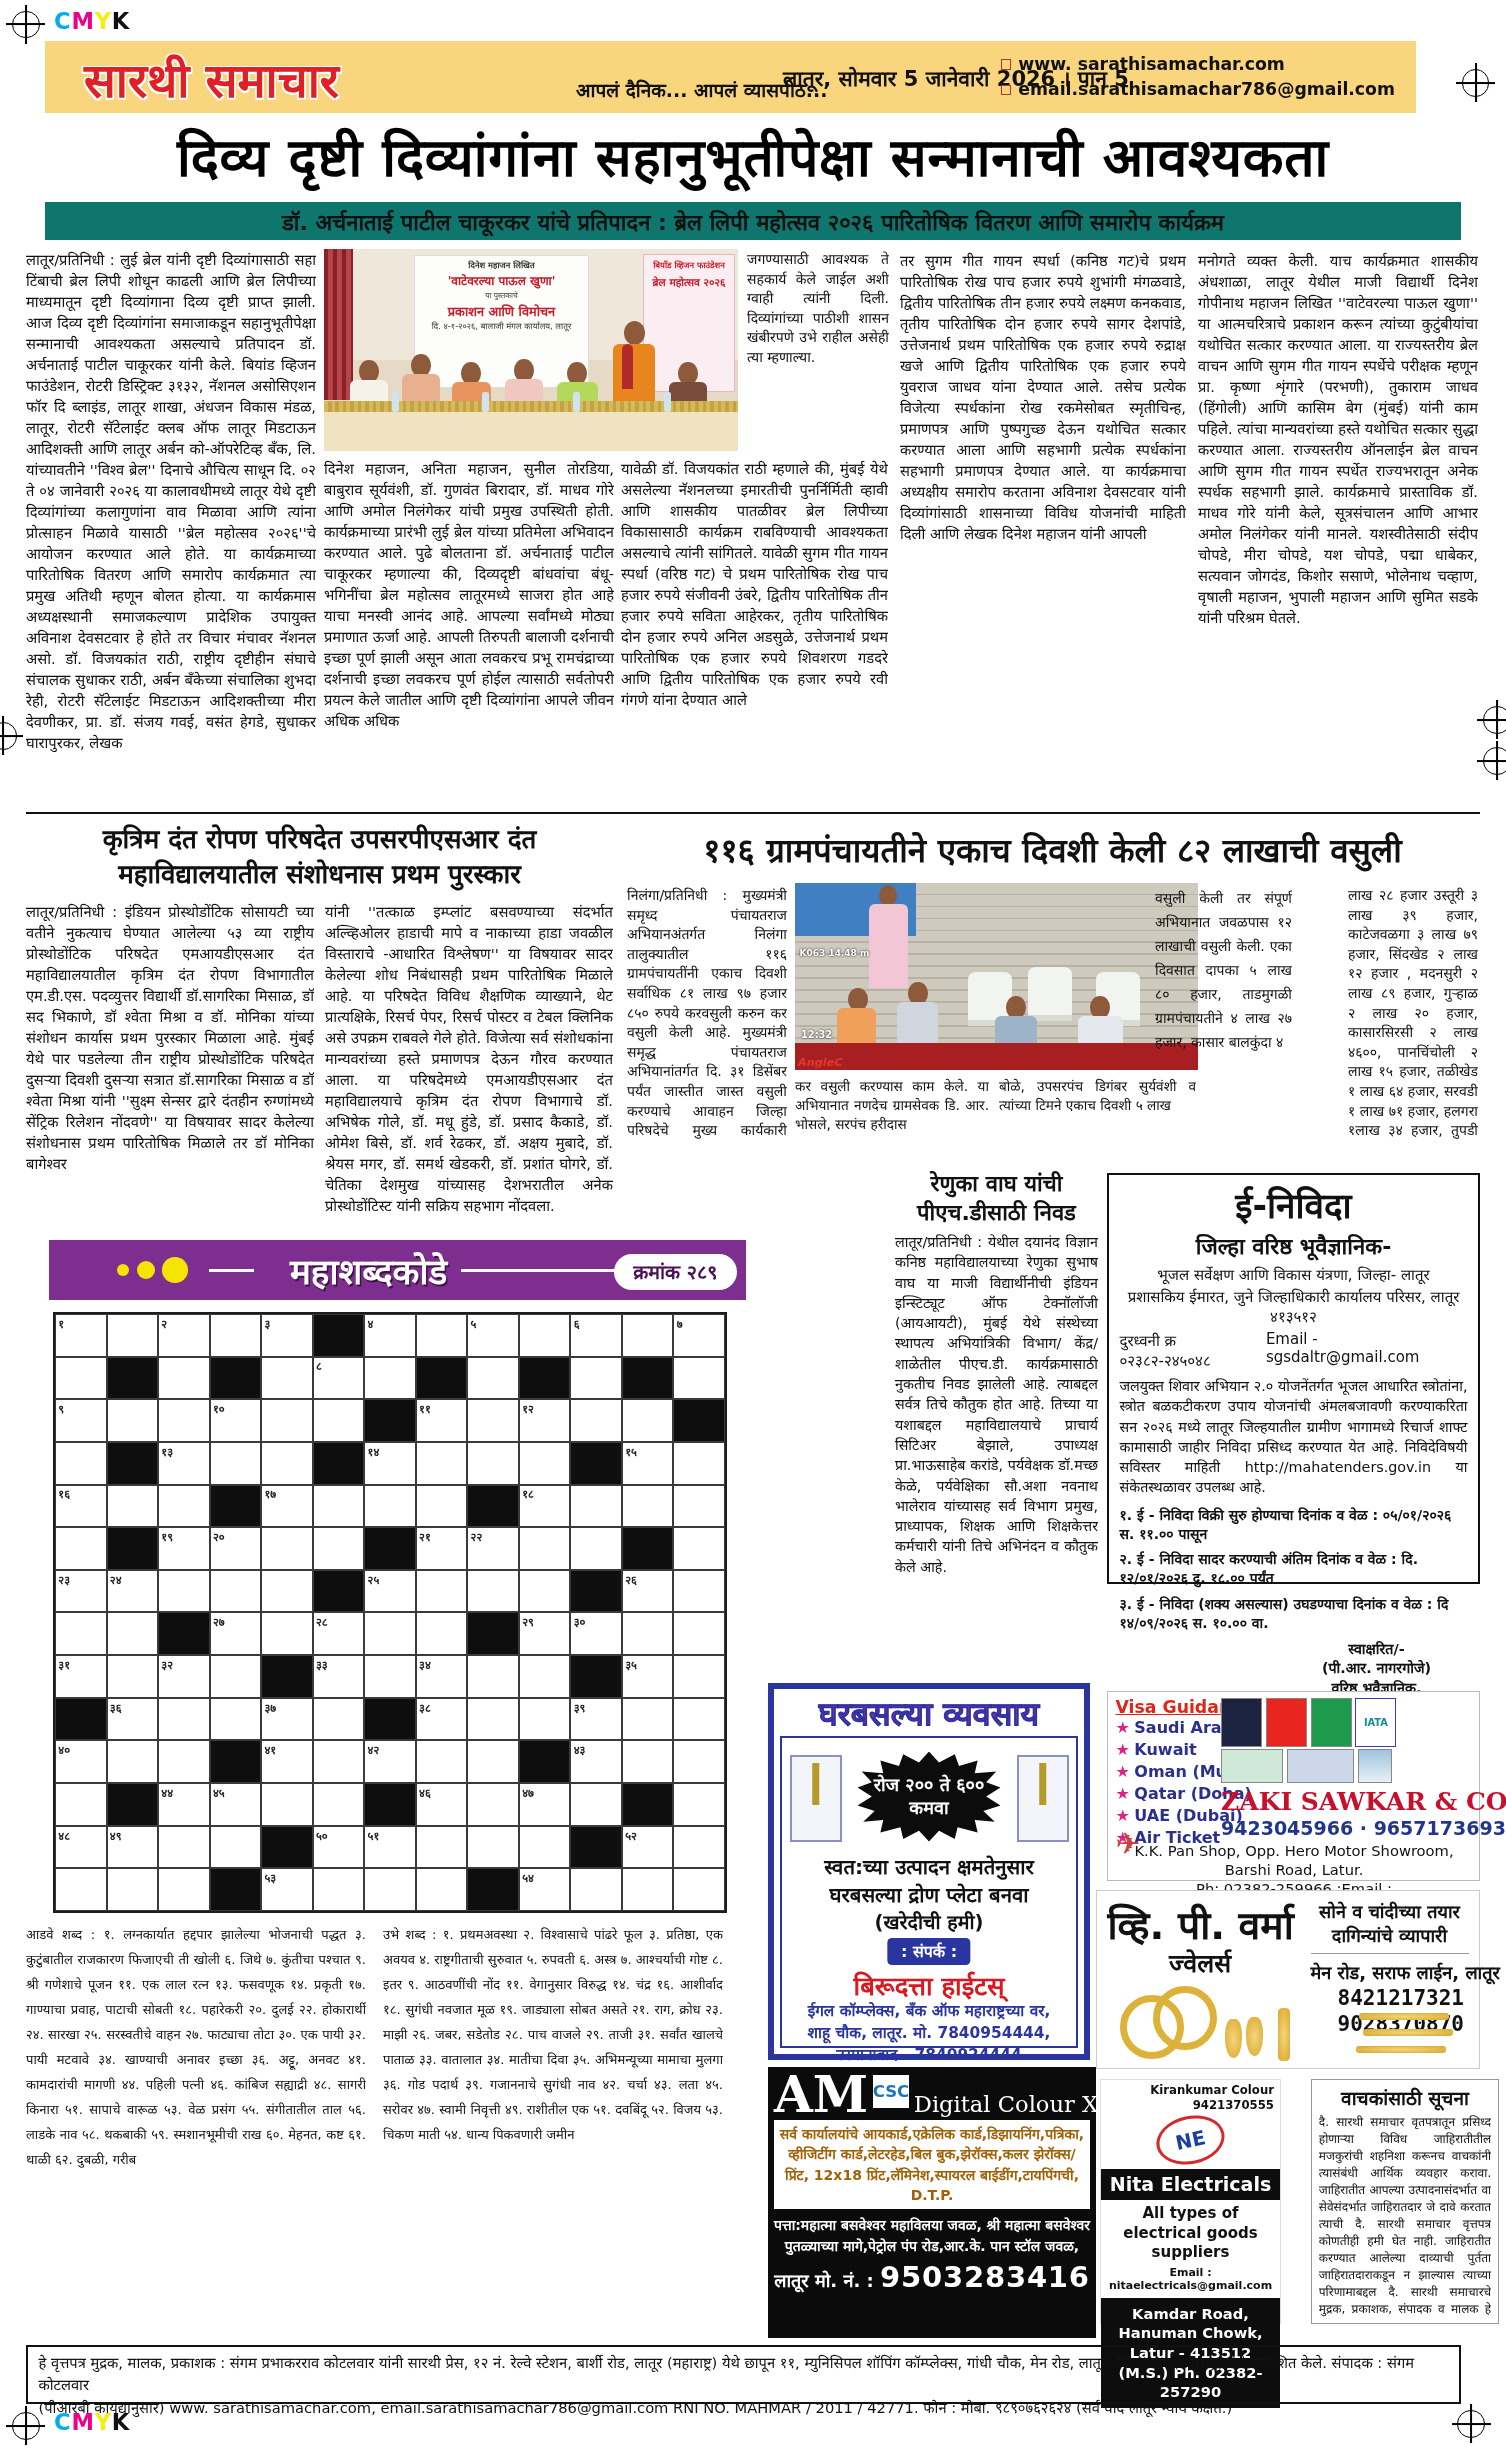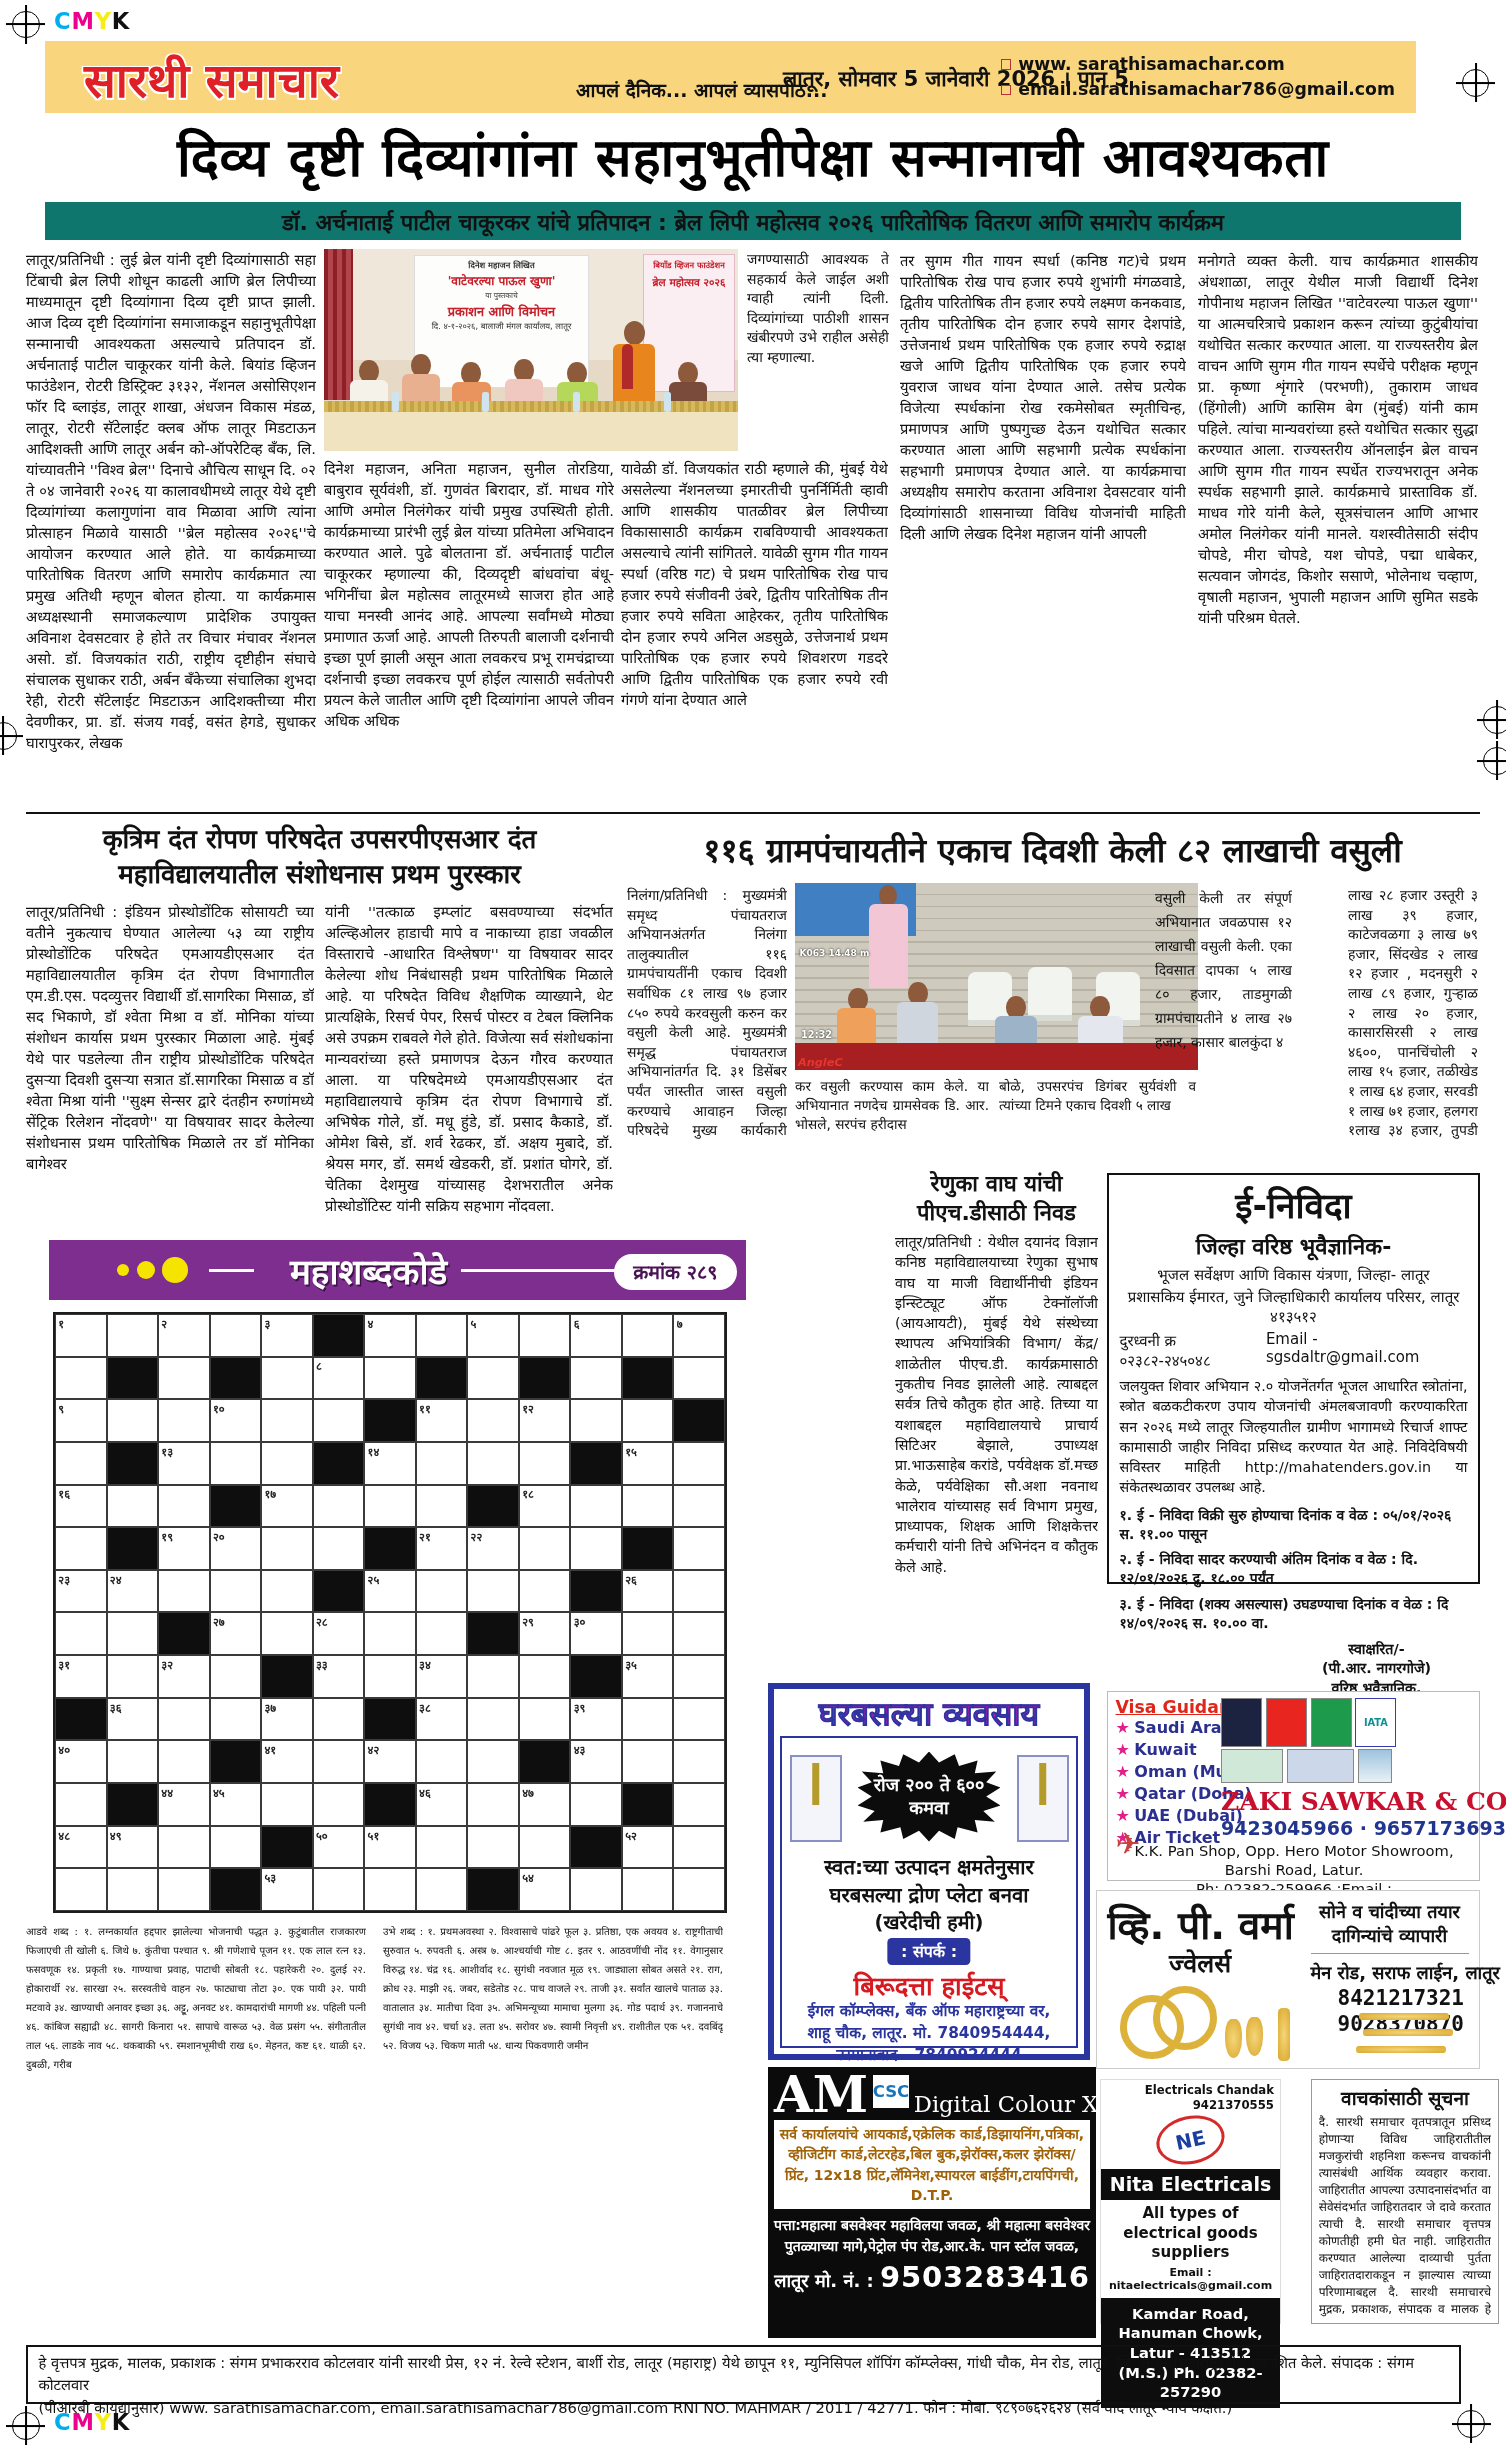--- a/index.html
+++ b/index.html
@@ -72,21 +72,21 @@
   .dots{display:flex;align-items:center;margin-left:68px;}
   .dots i{background:#F5E400;border-radius:50%;display:block;margin-right:7.5px;}
   .d1{width:12px;height:12px}.d2{width:18px;height:18px}.d3{width:25.6px;height:25.6px}
   .cwtitle{color:#fff;font-size:35px;font-weight:900;margin-left:22.6px;text-shadow:1.5px 2.3px 0 #3d1245;white-space:nowrap;}
   .cwrule{height:3px;background:#fff;flex:0 0 45px;margin:0 13.6px;}
   .cwnum-pill{position:absolute;right:9px;top:13.6px;background:#fff;border-radius:18px;padding:4.5px 19.6px;font-size:19.6px;font-weight:900;color:#4a1355;}
   .cwgrid{left:53px;top:1312px;width:670px;height:597px;display:grid;grid-template-columns:repeat(13,1fr);grid-template-rows:repeat(14,1fr);border:2.3px solid #1c1c1c;background:#fff;}
   .cwc{border:0.9px solid #3a3a3a;position:relative;background:#fff;}
   .cwc.blk{background:#0e0e0e;}
   .cwn{position:absolute;left:2.3px;top:0.8px;font-size:11.3px;font-weight:bold;color:#222;}
-  .clues{font-size:10px;line-height:19px;}
+  .clues{font-size:13px;line-height:25px;}
 
   
   .renuka-h{font-size:22px;font-weight:900;text-align:center;line-height:29px;}
   .renuka-b{font-size:14.3px;line-height:20.3px;}
 
   
   .tender{left:1107px;top:1173px;width:373px;height:411px;border:2.3px solid #111;padding:6px 10.5px;box-sizing:border-box;}
   .tender .t1{text-align:center;font-size:35px;font-weight:900;}
   .tender .t2{text-align:center;font-size:22px;font-weight:900;margin-top:1.5px;}
   .tender .t3{text-align:center;font-size:15px;margin-top:4.5px;}
@@ -692,21 +692,21 @@
     <div class="csc">CSC</div>
     <div class="dcx">Digital Colour Xerox</div>
   </div>
   <div class="svc">सर्व कार्यालयांचे आयकार्ड,एक्रेलिक कार्ड,डिझायनिंग,पत्रिका, व्हीजिटींग कार्ड,लेटरहेड,बिल बुक,झेरॉक्स,कलर झेरॉक्स/प्रिंट, 12x18 प्रिंट,लॅमिनेश,स्पायरल बाईडींग,टायपिंगची, D.T.P.</div>
   <div class="addr">पत्ता:महात्मा बसवेश्वर महाविलया जवळ, श्री महात्मा बसवेश्वर पुतळ्याच्या मागे,पेट्रोल पंप रोड,आर.के. पान स्टॉल जवळ,</div>
   <div class="ph"><span>लातूर मो. नं. : </span><b>9503283416</b></div>
 </div>
 
 <div class="abs nita">
   <div class="kc">
-    <div>Electricals Chandak</div>
+    <div>Kirankumar Colour</div>
     <div>9421370555</div>
   </div>
   <div class="nelogo">NE</div>
   <div class="bar">Nita Electricals</div>
   <div class="l1">All types of electrical goods suppliers</div>
   <div class="l2">Email : nitaelectricals@gmail.com</div>
   <div class="bar2">Kamdar Road, Hanuman Chowk, Latur - 413512 (M.S.) Ph. 02382-257290</div>
 </div>
 
 <div class="abs suchana">

